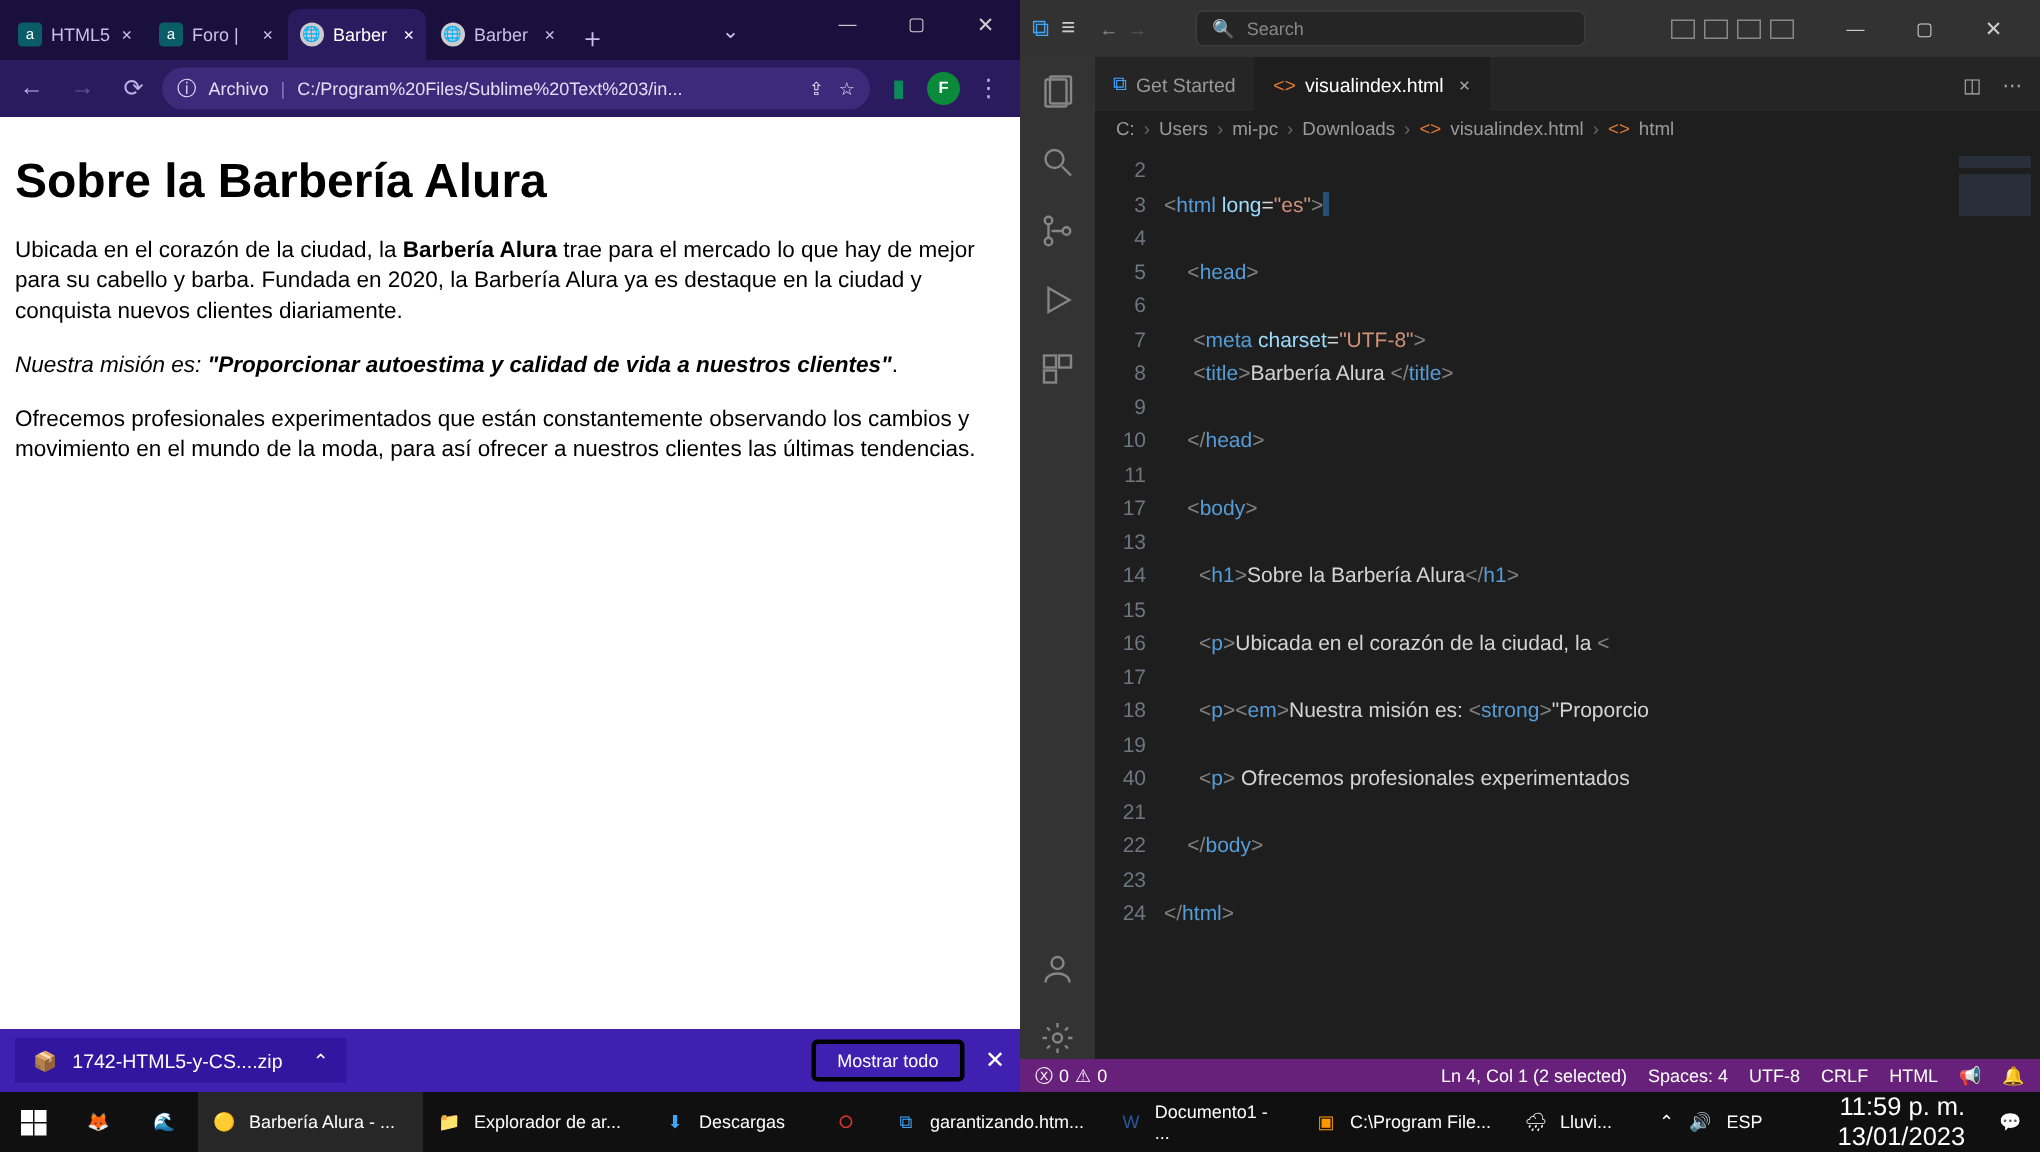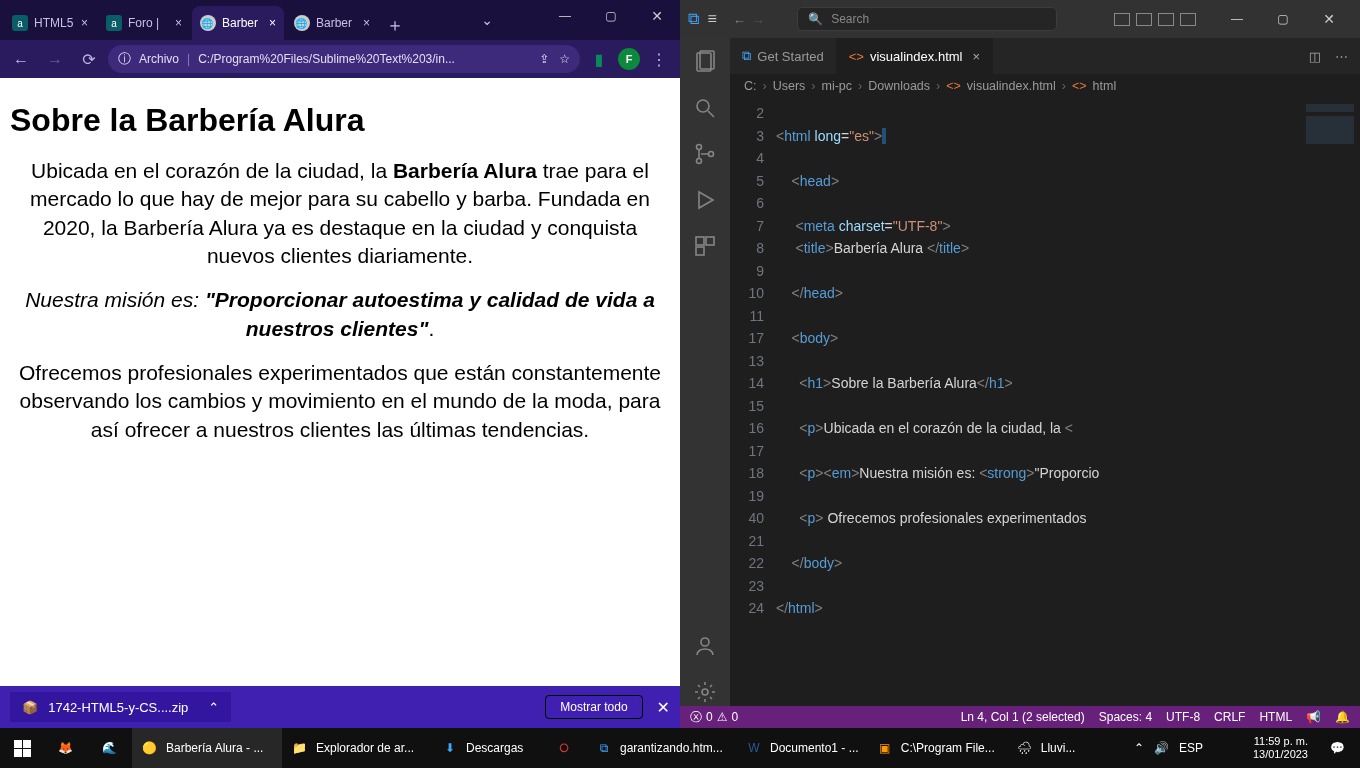--- a/index.html
+++ b/index.html
@@ -25,25 +25,25 @@
 .br-bar { background:#2a1a5e; height:38px; display:flex; align-items:center; padding:0 6px; gap:4px; }
 .br-bar .nav { width:30px; height:30px; display:flex; align-items:center; justify-content:center; color:#bdb2e6; font-size:16px; }
 .addr { flex:1; height:28px; background:#3d2a7a; border-radius:14px; display:flex; align-items:center; padding:0 10px; color:#e3ddf5; font-size:12px; gap:8px; overflow:hidden; }
 .addr .info-icon { font-size:13px; }
 .addr .sep { color:#8a7cc2; }
 .addr-actions { display:flex; gap:10px; margin-left:auto; align-items:center; }
 .profile-badge { width:22px; height:22px; border-radius:50%; background:#0a8a3a; color:#fff; display:flex; align-items:center; justify-content:center; font-size:11px; font-weight:bold; }
 
 .page { flex:1; background:#fff; padding:10px 10px; font-family:"Times New Roman",serif; color:#000; overflow:auto; }
 .page h1 { font-size:32px; font-weight:bold; margin:14px 0 18px 0; }
-.page p { font-size:21px; margin:0 0 16px 0; line-height:1.35;text-align:center; }
+.page p { font-size:15px; margin:0 0 16px 0; line-height:1.35; }
 
 .dl-bar { height:42px; background:#4020b0; display:flex; align-items:center; padding:0 10px; color:#fff; font-size:13px; }
 .dl-pill { background:#3316a0; height:30px; display:flex; align-items:center; gap:10px; padding:0 12px; }
-.dl-bar .show-all { margin-left:auto; border:1px solid #000000; padding:4px 14px; border-radius:4px; font-size:12px; }
+.dl-bar .show-all { margin-left:auto; border:3px solid #000000; padding:4px 14px; border-radius:4px; font-size:12px; }
 .dl-bar .close-x { margin-left:14px; font-size:16px; }
 
 
 .vscode { width:680px; height:728px; display:flex; flex-direction:column; background:#1e1e1e; color:#ccc; font-size:13px; }
 .vs-title { height:38px; background:#323233; display:flex; align-items:center; padding:0 8px; gap:8px; }
 .vs-title .vsicon { color:#3ea6ff; font-size:16px; }
 .vs-title .hamb { color:#ccc; font-size:16px; }
 .vs-title .arrows { display:flex; gap:6px; color:#888; margin-left:8px; }
 .vs-search { flex:1; max-width:260px; margin:0 auto; height:24px; background:#252526; border:1px solid #3c3c3c; border-radius:5px; display:flex; align-items:center; padding:0 10px; color:#888; gap:8px; font-size:12px; }
 .vs-title .layouts { display:flex; gap:6px; color:#888; margin-left:auto; }
@@ -88,21 +88,21 @@
 
 
 .taskbar { position:absolute; left:0; bottom:0; width:1360px; height:40px; background:#101010; display:flex; align-items:center; color:#fff; font-size:12px; }
 .taskbar .tb { height:40px; display:flex; align-items:center; justify-content:center; padding:0 6px; gap:6px; }
 .taskbar .tb.app { min-width:44px; }
 .taskbar .tb.wide { min-width:150px; justify-content:flex-start; padding:0 8px; }
 .taskbar .icon-box { width:20px; height:20px; display:flex; align-items:center; justify-content:center; }
 .taskbar .active-app { background:#272727; }
 .taskbar .spacer { flex:1; }
 .taskbar .tray { display:flex; align-items:center; gap:10px; padding:0 10px; }
-.taskbar .clock { text-align:right; line-height:1.15; font-size:11px; padding:0 8px;margin-left:32px; }
+.taskbar .clock { text-align:right; line-height:1.15; font-size:17px; padding:0 8px;margin-left:32px; }
 
 .win-logo { display:grid; grid-template-columns:8px 8px; grid-template-rows:8px 8px; gap:1px; }
 .win-logo span { background:#fff; }
 </style>
 </head>
 <body>
 
 <div id="root">
 
   <div class="browser">

